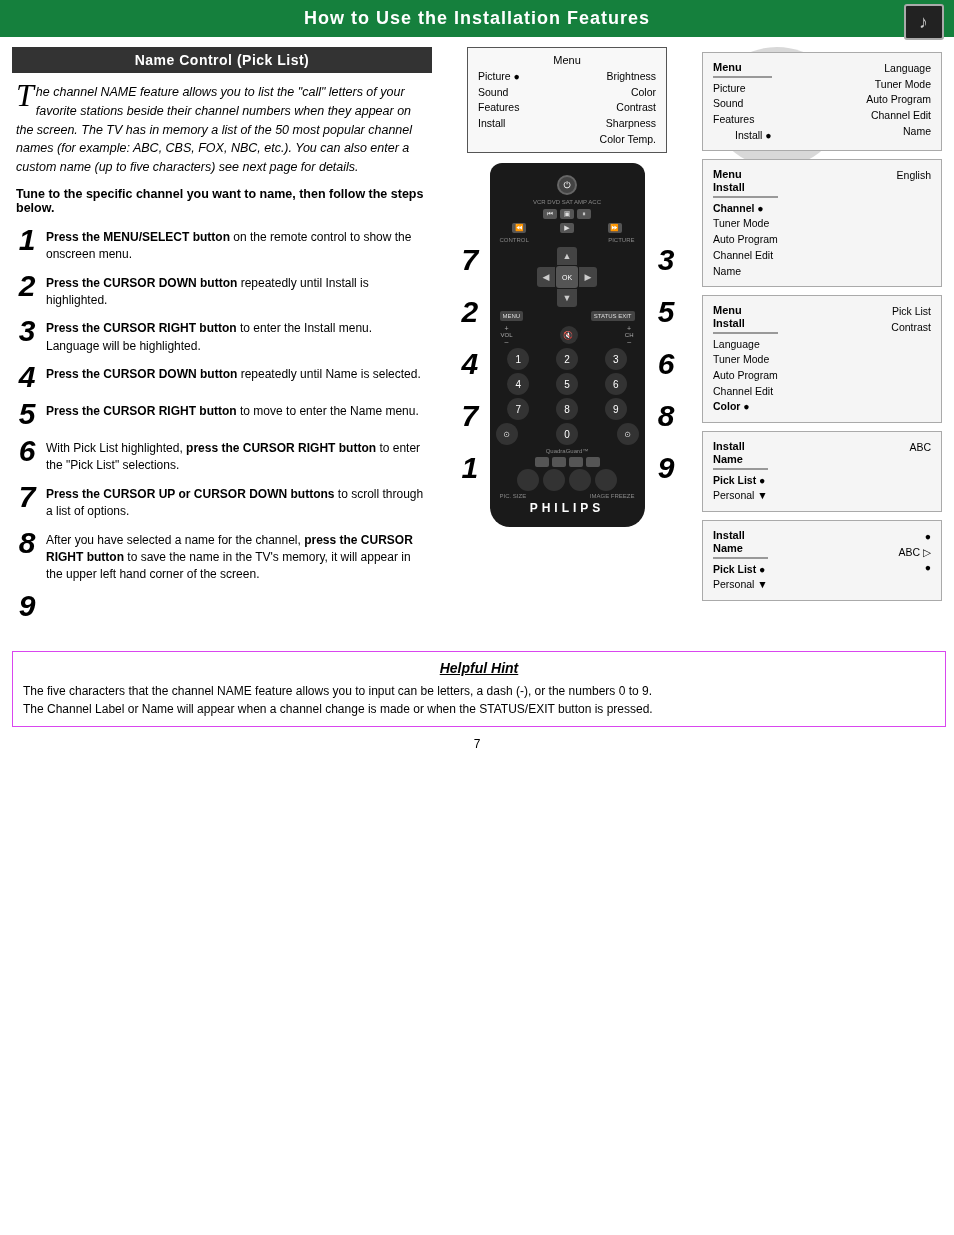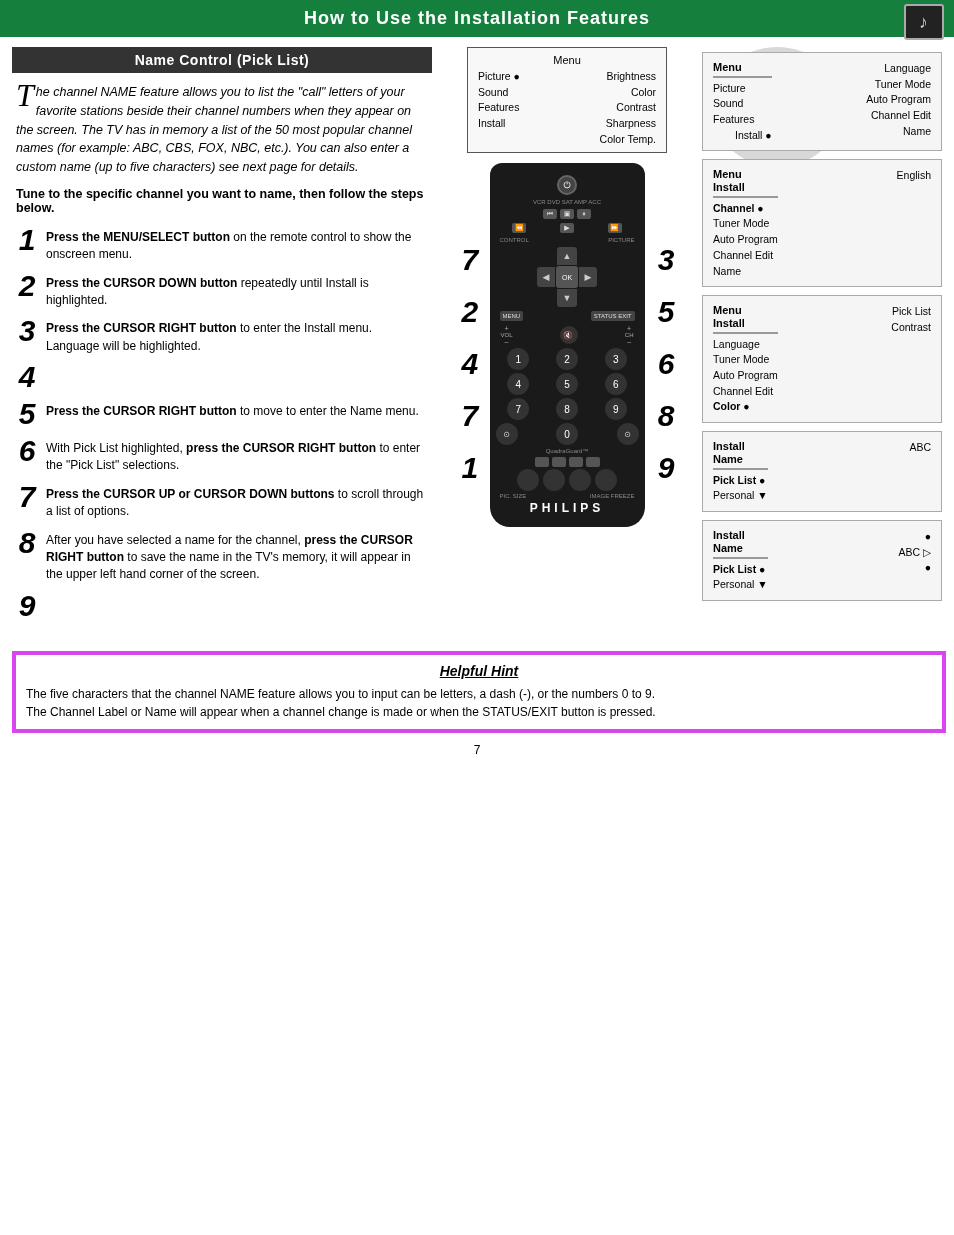--- a/index.html
+++ b/index.html
@@ -113,21 +113,21 @@
       font-size: 12px;
       line-height: 1.45;
       padding-top: 4px;
     }
     .step-text strong {
       font-weight: bold;
     }
 
     
     .hint-box {
-      border: 4px solid #d946ef;
+      border: 1px solid #d946ef;
       margin: 20px 8px 10px 12px;
       padding: 8px 10px;
     }
     .hint-title {
       text-align: center;
       font-weight: bold;
       font-style: italic;
       font-size: 14px;
       margin-bottom: 6px;
       text-decoration: underline;
@@ -389,20 +389,23 @@
 
       <div class="step-row">
         <div class="step-number">3</div>
         <div class="step-text">
           <strong>Press the CURSOR RIGHT button</strong><span> to enter the Install menu. Language will be highlighted.</span>
         </div>
       </div>
 
       <div class="step-row">
         <div class="step-number">4</div>
+        <div class="step-text">
+          <strong>Press the CURSOR DOWN button</strong><span> repeatedly until Name is selected.</span>
+        </div>
       </div>
 
       <div class="step-row">
         <div class="step-number">5</div>
         <div class="step-text">
           <strong>Press the CURSOR RIGHT button</strong><span> to move to enter the Name menu.</span>
         </div>
       </div>
 
       <div class="step-row">

